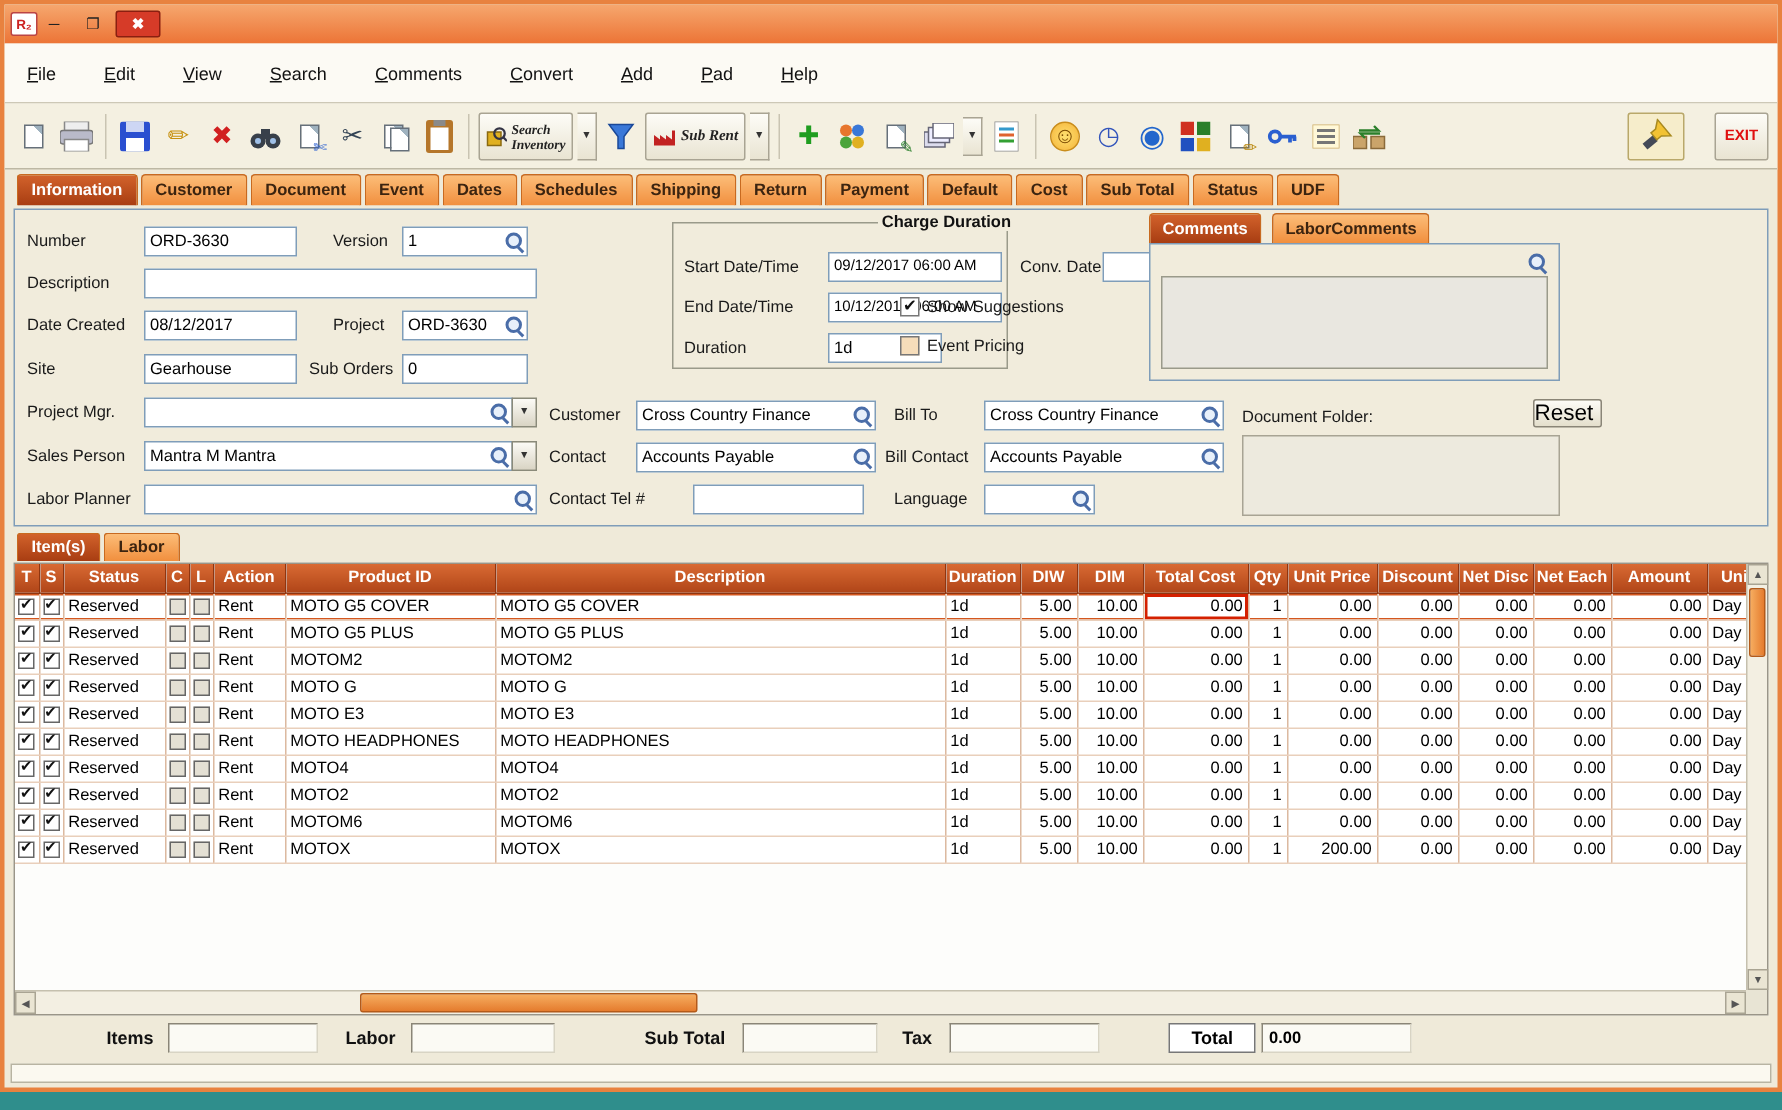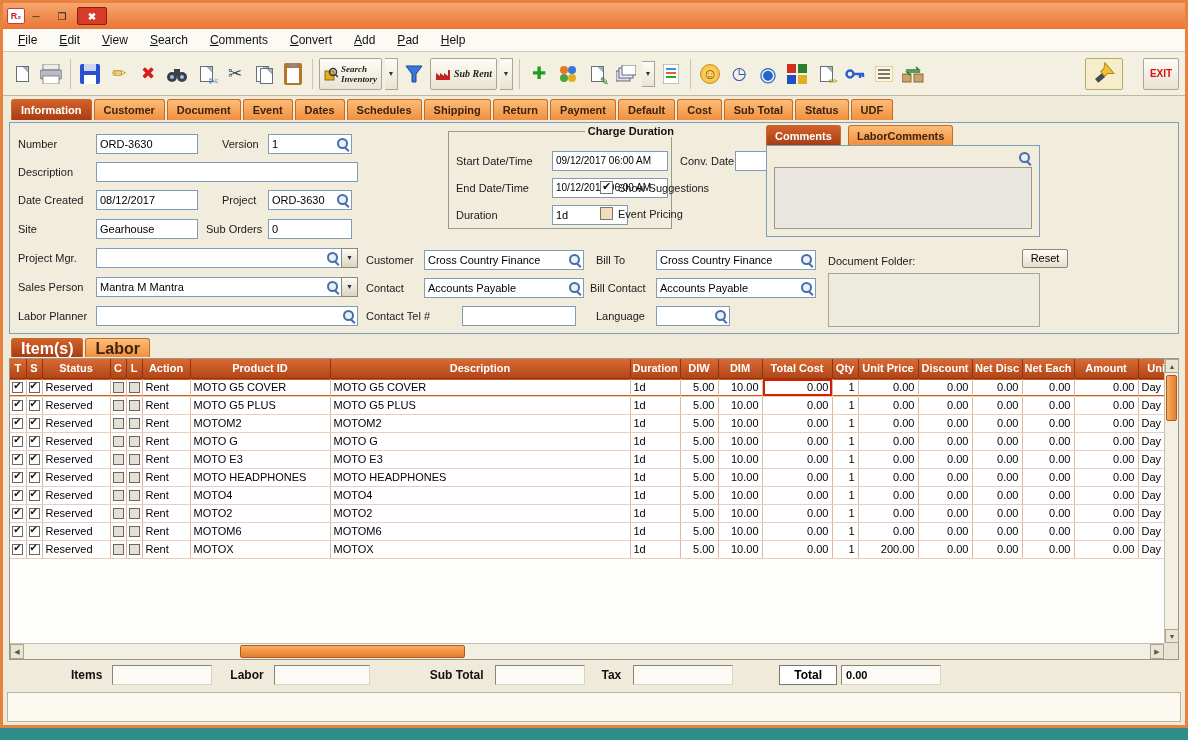--- a/index.html
+++ b/index.html
@@ -12,21 +12,21 @@
   
   .titlebar { height:26px; background:linear-gradient(#f6a76e,#ec7436); display:flex; align-items:center; padding:0 4px; }
   .app-icon { width:18px; height:16px; background:#fff; border:1px solid #b44; border-radius:2px;
               color:#c22; font-weight:bold; font-size:9px; text-align:center; line-height:14px; }
   .title { flex:1; text-align:center; font-size:12px; font-weight:bold; color:#5c150a; }
   .winbtns { display:flex; gap:4px; align-items:center; }
   .wbtn { width:22px; height:18px; display:flex; align-items:center; justify-content:center; font-size:10px; color:#222; cursor:default; }
   .wbtn.close { background:#d63b28; color:#fff; width:30px; border:1px solid #8a1f10; border-radius:2px; font-weight:bold; }
 
   
-  .menubar { height:23px; background:#fcfaf4; border-bottom:1px solid #cdc8b6; display:flex; align-items:center; padding:0 8px; gap:8px; }
+  .menubar { height:40px; background:#fcfaf4; border-bottom:1px solid #cdc8b6; display:flex; align-items:center; padding:0 8px; gap:18px; }
   .menu-item { font-size:12px; color:#111; padding:2px 7px; }
   .menu-item::first-letter { text-decoration:underline; }
 
   
   .toolbar { height:44px; background:#f4f0e1; border-bottom:1px solid #bdb8a4; display:flex; align-items:center; padding:2px 6px; gap:3px; }
   .tbtn { width:26px; height:28px; display:flex; align-items:center; justify-content:center; position:relative; }
   .tbtn.glyph { font-size:17px; line-height:26px; }
   .tsep { width:1px; height:30px; background:#c9c4b2; margin:0 3px; }
   .pg { display:inline-block; width:13px; height:16px; border:1px solid #66707a;
         background:linear-gradient(225deg,#9fb2bf 0 4px,#ffffff 4px); }
@@ -45,21 +45,21 @@
   .spacer { flex:1; }
   .flash { width:38px; background:#f6edcb; border:1px solid #b9a86a; }
   .exitb { width:36px; font-weight:bold; color:#e01010; font-size:10px; }
 
   
   .tabstrip { height:24px; padding:3px 0 0 8px; display:flex; gap:2px; }
   .tab { display:inline-block; height:21px; line-height:21px; padding:0 9px; font-size:11px; font-weight:bold;
          color:#3c2410; background:linear-gradient(#fcbd78,#f18f3e); border:1px solid #c86a20; border-bottom:none;
          border-radius:3px 3px 0 0; }
   .tab.sel { background:linear-gradient(#d2622b,#a83d12); color:#fff; }
-  .tab.small { height:19px; line-height:19px; font-size:16px; }
+  .tab.small { height:19px; line-height:19px; font-size:11px; }
 
   
   .info-panel { margin:2px 6px 4px 6px; height:212px; border:1px solid #7f9db9; background:#f1ecdc; position:relative; font-size:11px; }
   .lbl { position:absolute; font-size:11px; color:#1a1a1a; white-space:nowrap; }
   .fld { position:absolute; height:20px; background:#fff; border:1px solid #7f9db9; font-size:11px; line-height:18px;
          padding:0 3px; color:#000; white-space:nowrap; overflow:hidden; }
   .fld.sm { font-size:10px; }
   .fld.has-mag { padding-right:17px; }
   .mag { position:relative; display:inline-block; width:14px; height:14px; }
   .mag::before { content:""; position:absolute; left:1px; top:1px; width:7px; height:7px; border:2px solid #4a6da8; border-radius:50%; background:#e8f0fa; }
@@ -73,21 +73,21 @@
   .chk.tint { background:#f6ddba; }
   fieldset.group { position:absolute; border:1px solid #9a9a8a; padding:4px 0 0 0; background:transparent;text-align:right; }
   fieldset.group legend { font-size:11px; font-weight:bold; margin-left:6px; padding:0 3px; color:#111; }
   .grp-lbl { position:absolute; font-size:11px; color:#1a1a1a; white-space:nowrap; }
   .ctab { position:absolute; height:20px; line-height:20px; padding:0 8px; font-size:11px; font-weight:bold;
           color:#3c2410; background:linear-gradient(#fcbd78,#f18f3e); border:1px solid #c86a20; border-bottom:none; border-radius:3px 3px 0 0; }
   .ctab.sel { background:linear-gradient(#d2622b,#a83d12); color:#fff; }
   .comments-box { position:absolute; border:1px solid #7f9db9; background:#f1ecdc; }
   .text-area { position:absolute; background:#e9e7e0; border:1px solid #9a9a8a; }
   .btn { position:absolute; background:linear-gradient(#fdfcf7,#e4dfcc); border:1px solid #8a8577; border-radius:2px;
-         font-size:11px; text-align:center; }
+         font-size:15px; text-align:left; }
   .docbox { position:absolute; background:#edeade; border:1px solid #a8a494; }
 
   
   .items-tabs { height:20px; padding-left:8px; display:flex; gap:2px; }
   .table-wrap { margin:0 6px; height:302px; position:relative; border:1px solid #9a9588; background:#fdfdfb; }
   .grid-viewport { position:absolute; left:0; top:0; right:14px; bottom:16px; overflow:hidden; background:#fdfdfb; }
   table.tbl { border-collapse:collapse; table-layout:fixed; width:1168px; font-size:11px; }
   .tbl th { height:19px; background:linear-gradient(#d96a33,#b04518); color:#fff; font-weight:bold; font-size:11px;
             border-right:1px solid #8f3510; border-bottom:1px solid #8f3510; overflow:hidden; white-space:nowrap; padding:0 2px; }
   .tbl td { height:18px; border-right:1px solid #dcb9a0; border-bottom:1px solid #e9cfbb; padding:0 3px;

